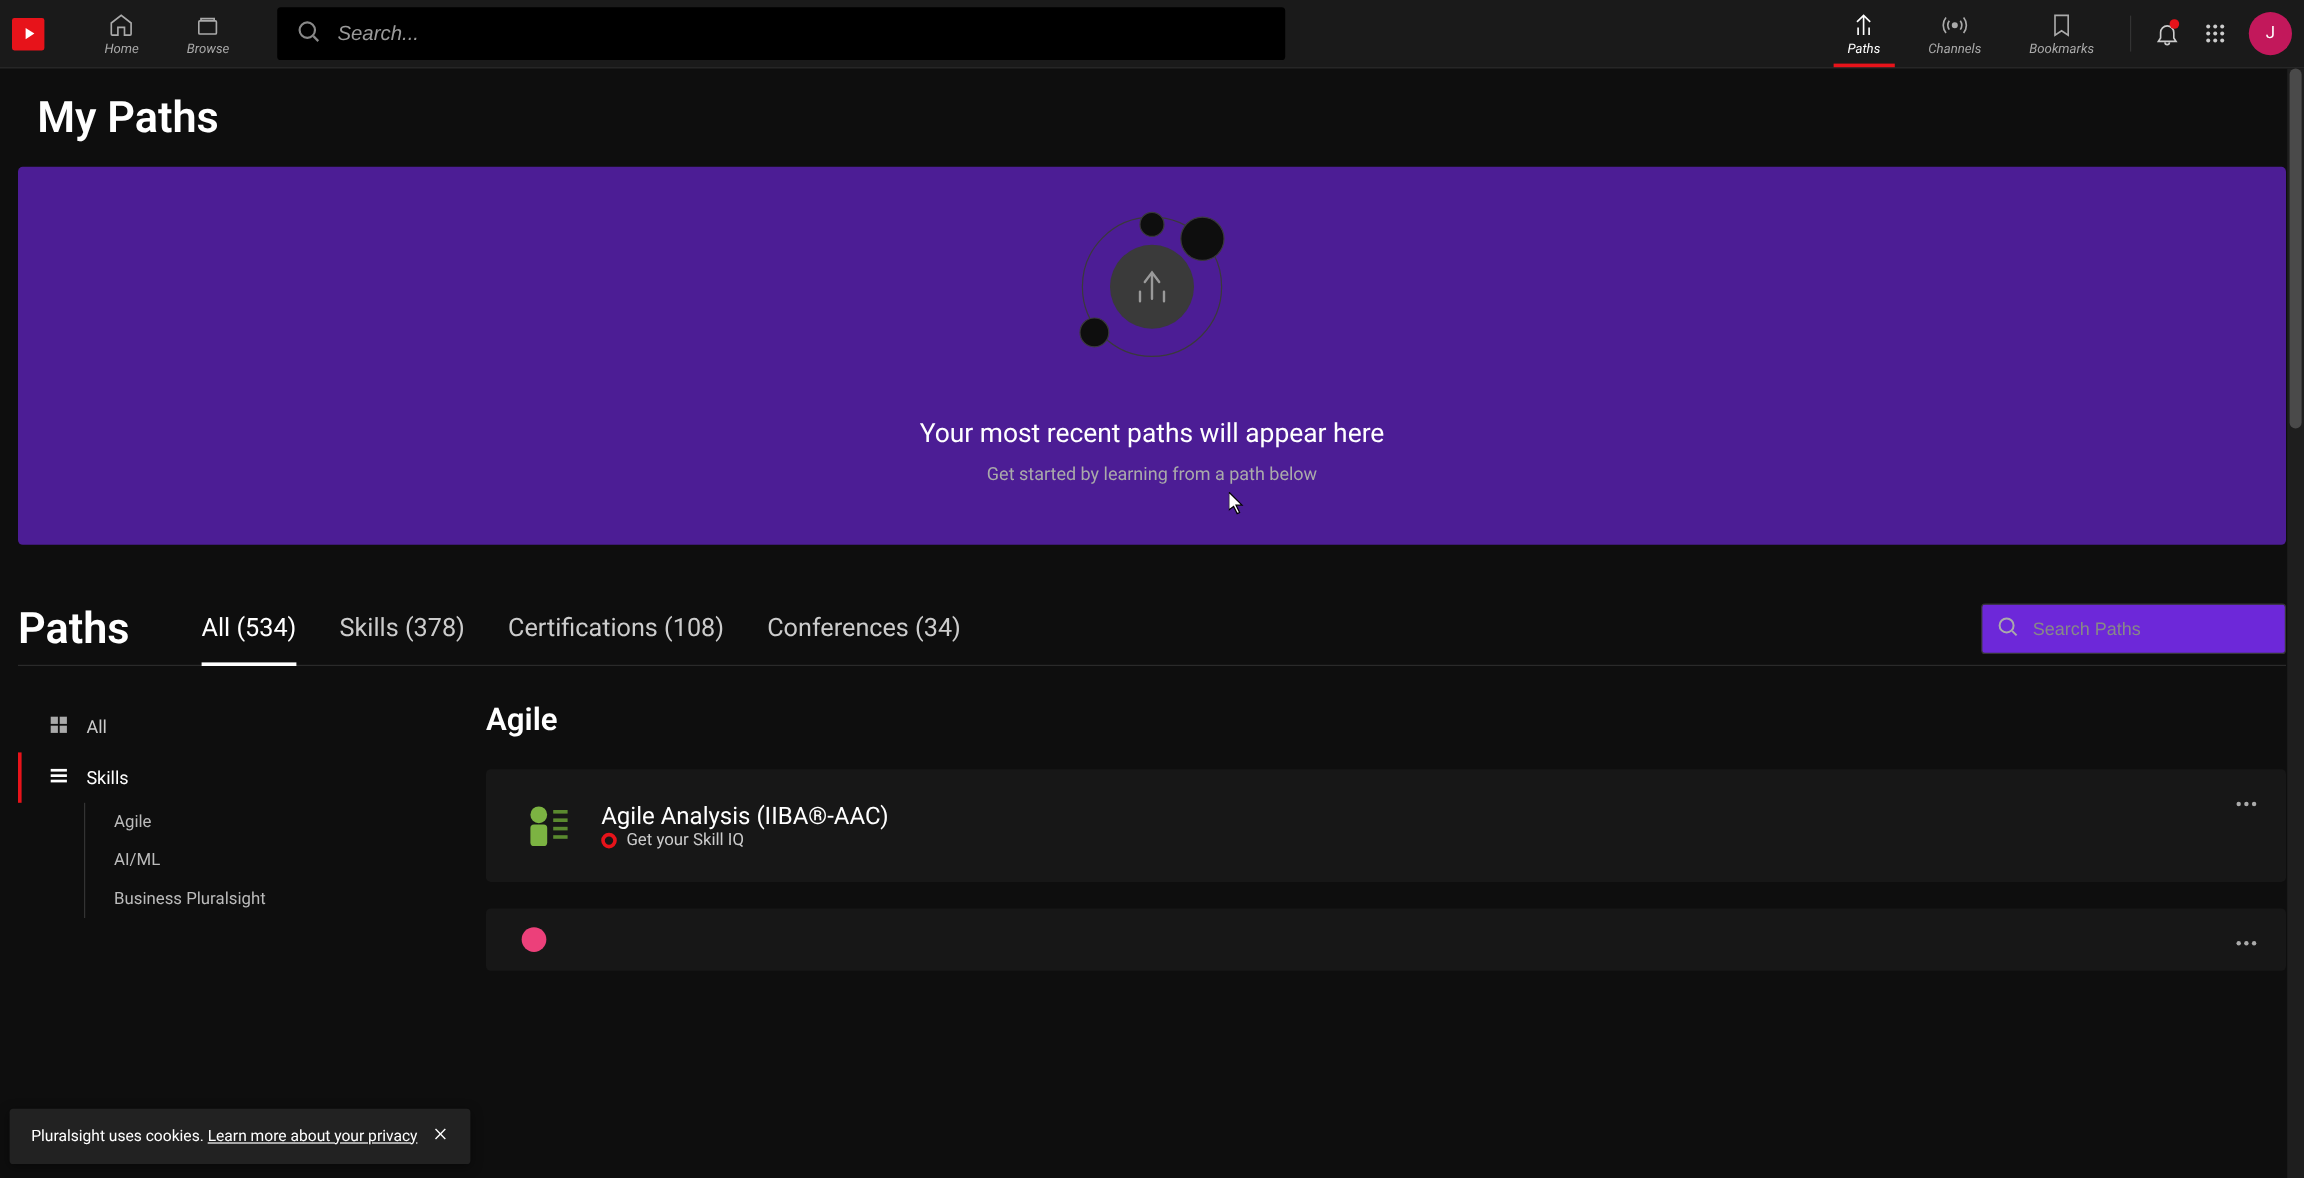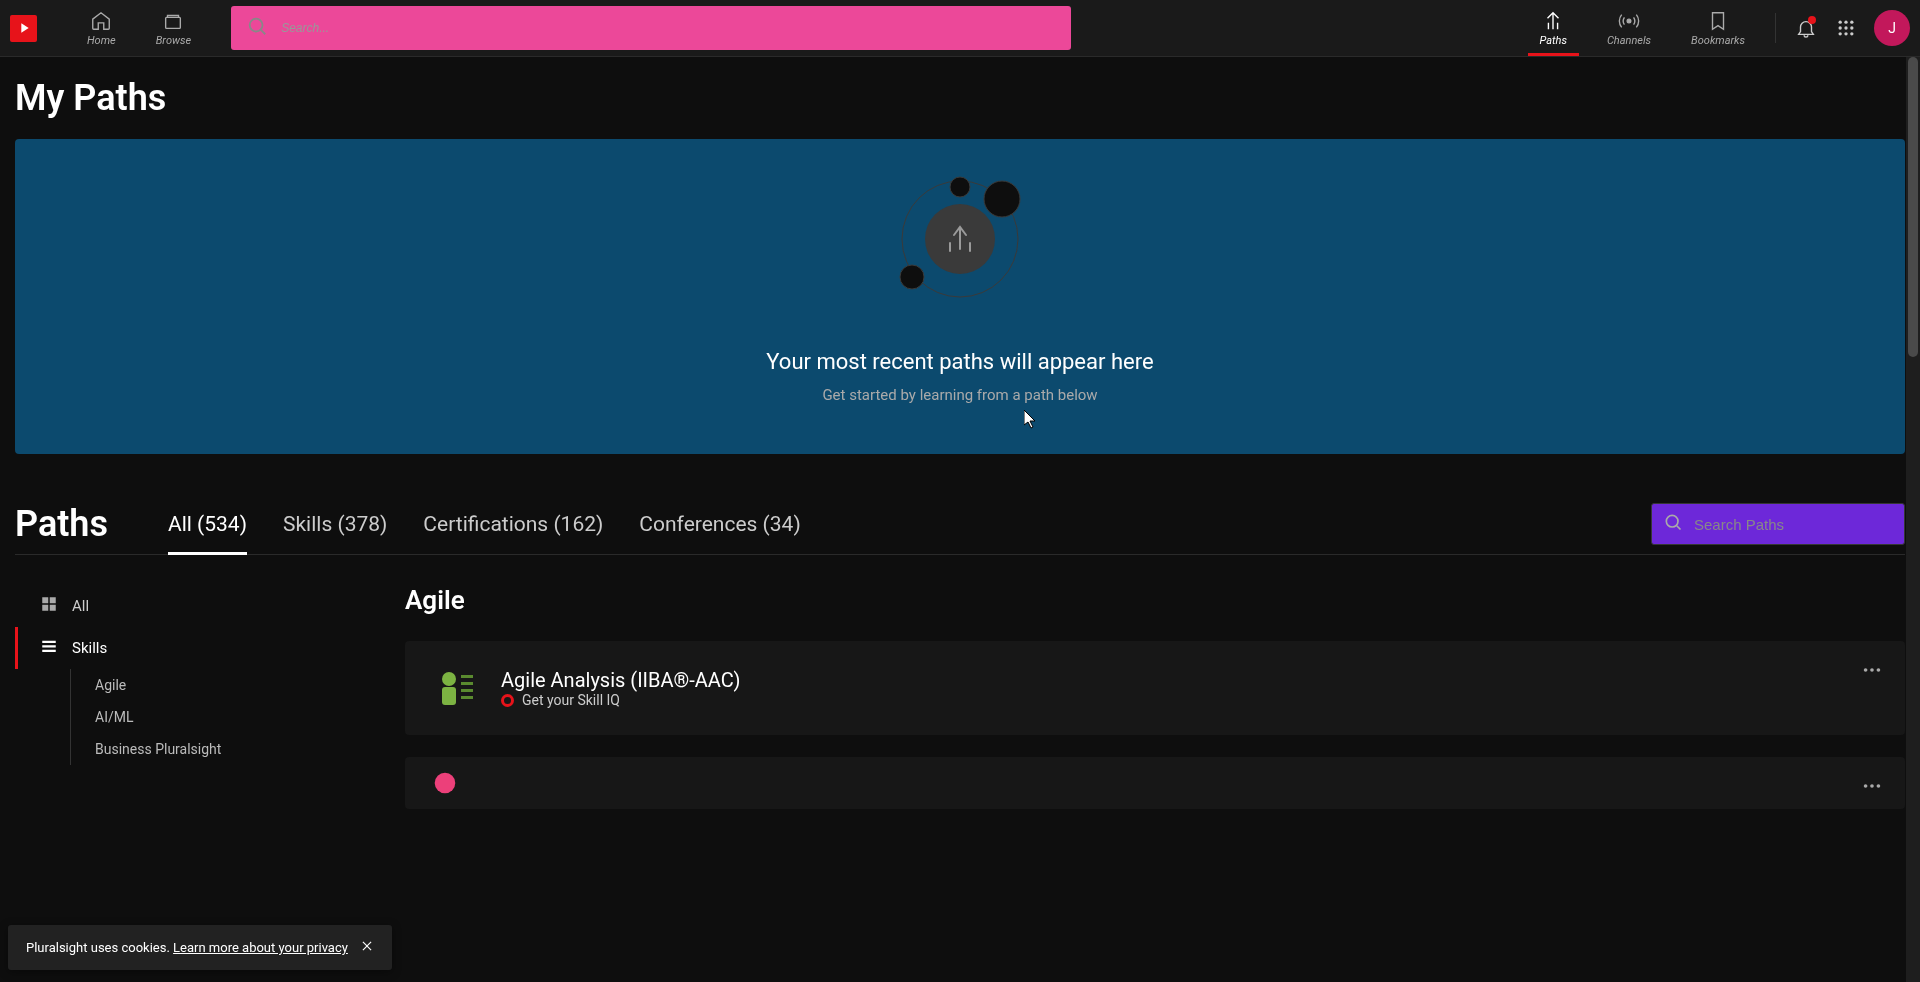--- a/index.html
+++ b/index.html
@@ -72,26 +72,26 @@
 }
 .search-container {
   flex: 0 0 840px;
   height: 44px;
   margin: 0 20px;
   position: relative;
 }
 .search-input {
   width: 100%;
   height: 100%;
-  background: #ec4899;
+  background: #000000;
   border: none;
   border-radius: 3px;
   padding: 0 0 0 50px;
   color: #fff;
-  font-size: 12px;
+  font-size: 17px;
 }
 .search-input::placeholder {
   color: #999;
   font-style: italic;
 }
 .search-icon-left {
   position: absolute;
   left: 15px;
   top: 50%;
   transform: translateY(-50%);
@@ -141,24 +141,24 @@
 
 .content {
   padding: 20px 0 0 15px;
   height: calc(100% - 57px);
   overflow-y: auto;
 }
 .page-title {
   font-size: 36px;
   font-weight: 600;
   margin-bottom: 20px;
-  margin-left: 0;
+  margin-left: 16px;
 }
 .empty-state {
-  background: #0c4a6e;
+  background: #4c1d95;
   border-radius: 4px;
   padding: 30px 0 50px;
   margin-right: 15px;
   margin-bottom: 40px;
   display: flex;
   flex-direction: column;
   align-items: center;
 }
 .empty-icon-wrap {
   width: 140px;
@@ -487,21 +487,21 @@
     </div>
     <div class="empty-title">Your most recent paths will appear here</div>
     <div class="empty-subtitle">Get started by learning from a path below</div>
   </div>
 
   <div class="paths-header">
     <div class="paths-title">Paths</div>
     <div class="tabs">
       <div class="tab active">All (534)</div>
       <div class="tab">Skills (378)</div>
-      <div class="tab">Certifications (162)</div>
+      <div class="tab">Certifications (108)</div>
       <div class="tab">Conferences (34)</div>
     </div>
     <div class="paths-search-wrap">
       <span class="paths-search-icon">
         <svg width="20" height="20" viewBox="0 0 24 24" fill="none" stroke="currentColor" stroke-width="2">
             <circle cx="11" cy="11" r="7"></circle>
             <line x1="21" y1="21" x2="16.5" y2="16.5"></line>
           </svg>
       </span>
       <input class="paths-search" placeholder="Search Paths" style="">

